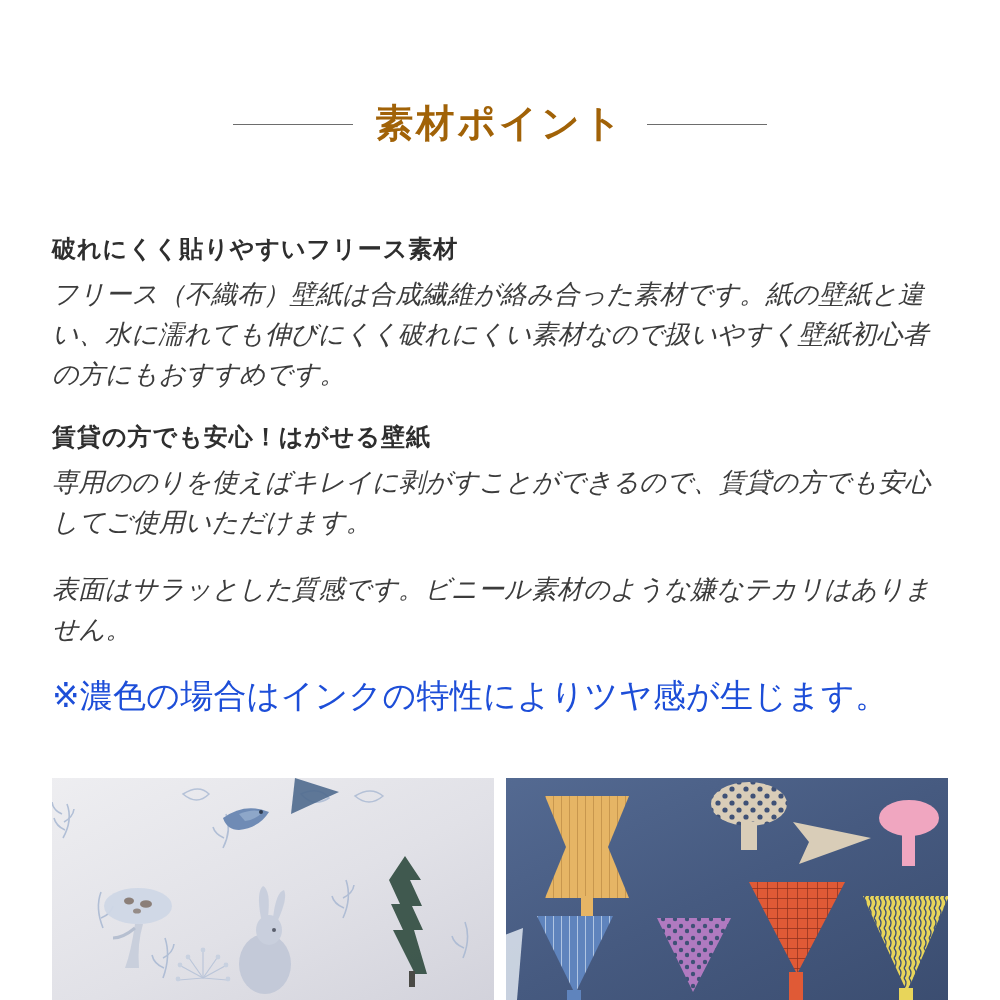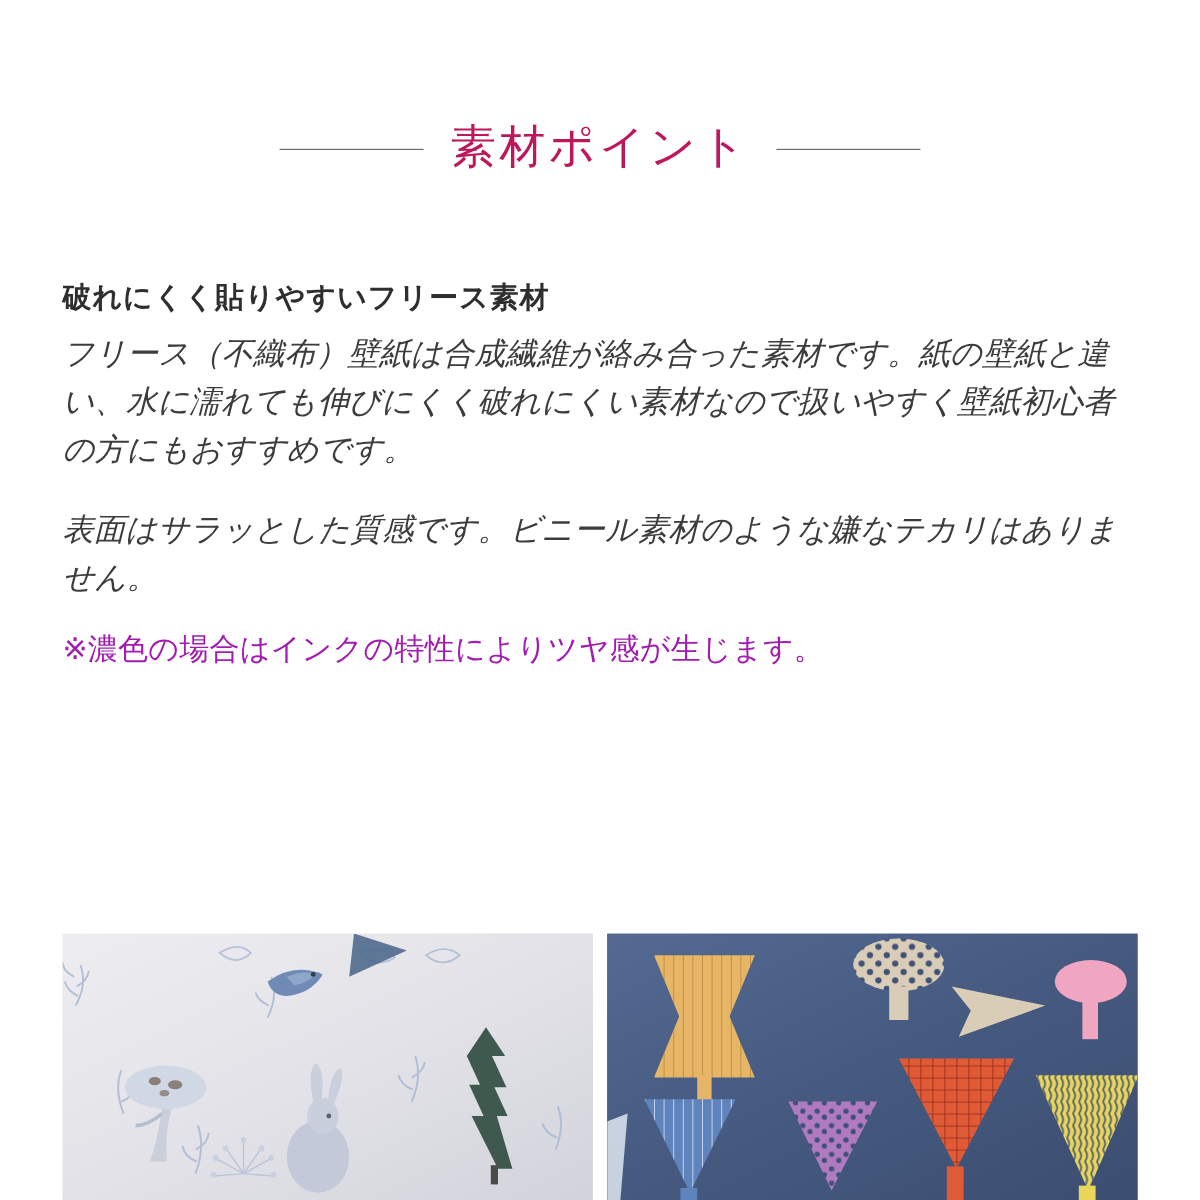--- a/index.html
+++ b/index.html
@@ -27,22 +27,22 @@
   }
   .rule {
     width: 120px;
     height: 1px;
     background: #6d6d6d;
     flex: 0 0 auto;
   }
   .section-title {
     font-size: 38px;
     letter-spacing: 3px;
-    color: #be185d;
-    font-weight: 400;
+    color: #a16207;
+    font-weight: 700;
     white-space: nowrap;
     line-height: 1.1;
   }
 
   
   .content {
     padding: 0 52px;
     box-sizing: border-box;
   }
   .block {
@@ -61,23 +61,23 @@
   }
   .block-body {
     font-size: 26px;
     line-height: 1.55;
     color: #3c3c3c;
     margin: 0;
     letter-spacing: 0.2px;
     font-style: italic;
   }
   .note {
-    font-size: 25px;
+    font-size: 33px;
     line-height: 1.5;
-    color: #a21caf;
+    color: #1d4ed8;
     margin: 22px 0 0 0;
     letter-spacing: 0.2px;
   }
 
   
   .images {
     position: absolute;
     left: 52px;
     right: 52px;
     bottom: 0;
@@ -119,20 +119,24 @@
   <span class="rule"></span>
 </div>
 
 <div class="content">
 
   <div class="block" style="margin-top:62px;">
     <h2 class="block-title">破れにくく貼りやすいフリース素材</h2>
     <p class="block-body">フリース（不織布）壁紙は合成繊維が絡み合った素材です。紙の壁紙と違い、水に濡れても伸びにくく破れにくい素材なので扱いやすく壁紙初心者の方にもおすすめです。</p>
   </div>
 
+  <div class="block">
+    <h2 class="block-title">賃貸の方でも安心！はがせる壁紙</h2>
+    <p class="block-body">専用ののりを使えばキレイに剥がすことができるので、賃貸の方でも安心してご使用いただけます。</p>
+  </div>
 
   <div class="block">
     <p class="block-body">表面はサラッとした質感です。ビニール素材のような嫌なテカリはありません。</p>
   </div>
 
   <p class="note">※濃色の場合はインクの特性によりツヤ感が生じます。</p>
 
 </div>
 
 <div class="images">

